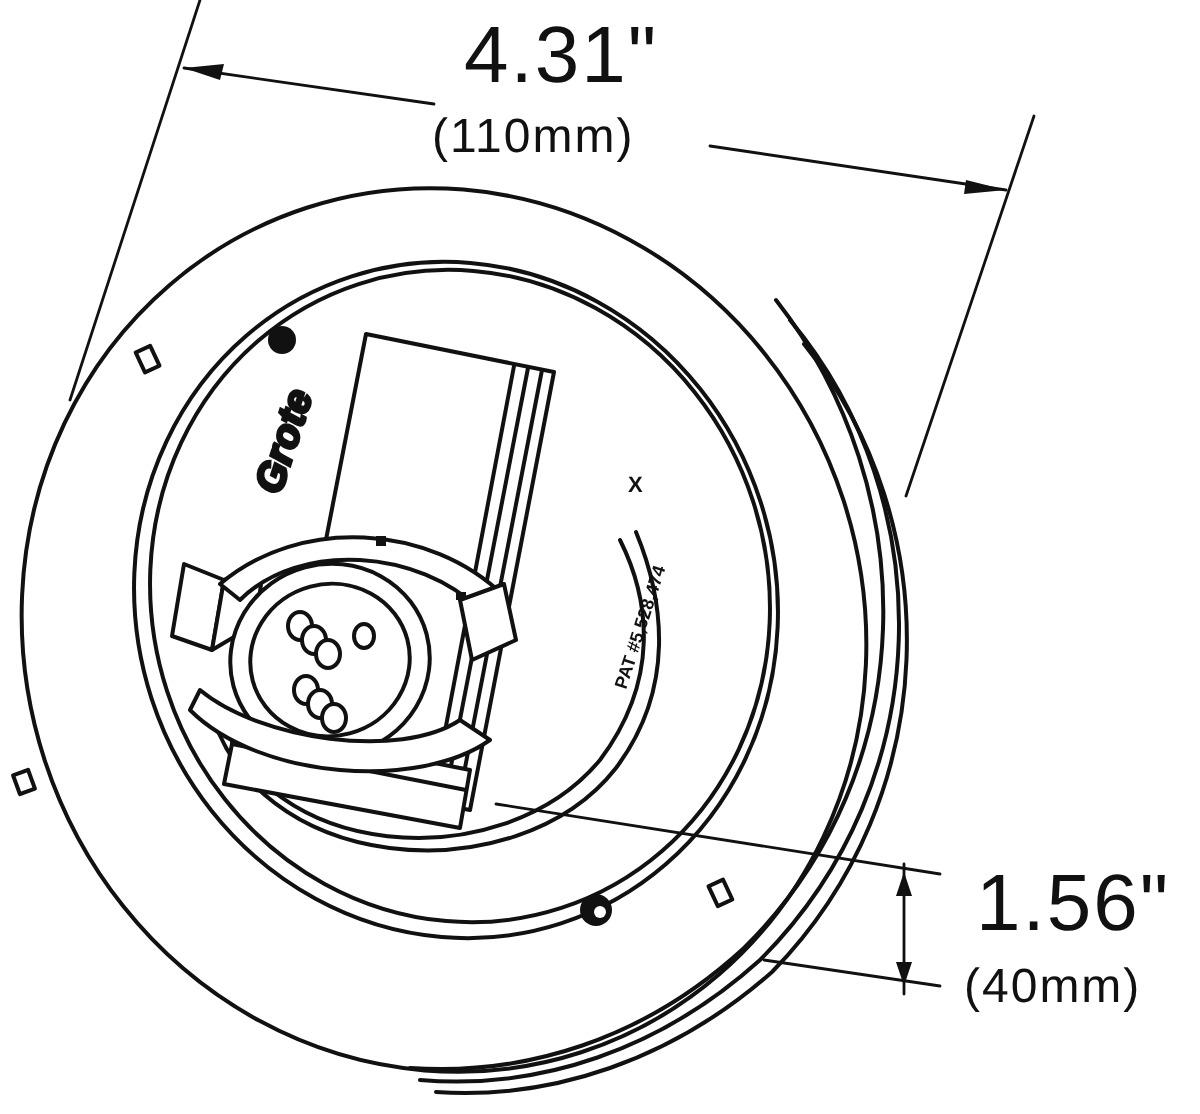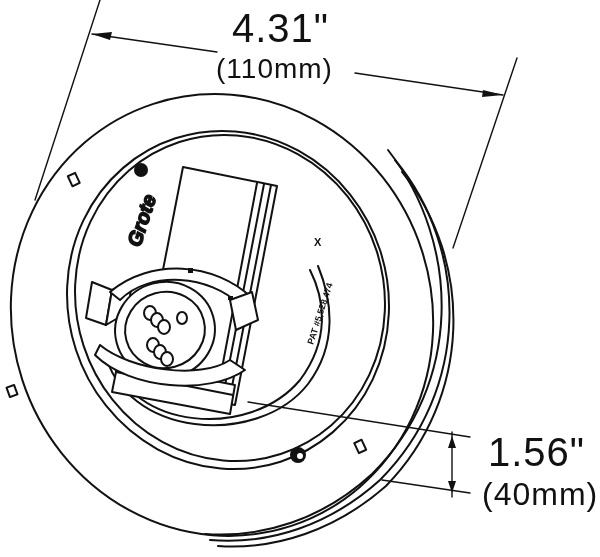--- a/index.html
+++ b/index.html
@@ -5,23 +5,23 @@
   html, body { margin: 0; padding: 0; background: #ffffff; }
   body { width: 600px; height: 557px; overflow: hidden; position: relative;
          font-family: "Liberation Sans", sans-serif; }
   #drawing { position: absolute; left: 0; top: 0; width: 600px; height: 557px; }
   .stroke { fill: none; stroke: #111111; stroke-width: 2; stroke-linecap: round; stroke-linejoin: round; }
   .thin { fill: none; stroke: #111111; stroke-width: 1.4; stroke-linecap: round; }
   .fillw { fill: #ffffff; stroke: #111111; stroke-width: 2; stroke-linejoin: round; }
   .dim-text { font-family: "Liberation Sans", sans-serif; fill: #111111; }
   .label { position: absolute; color: #111111; font-family: "Liberation Sans", sans-serif; white-space: nowrap; }
   #dim-width-value { left: 232px; top: 8px; font-size: 40px; line-height: 40px; letter-spacing: 1px; }
-  #dim-width-metric { left: 216px; top: 56px; font-size: 28px; line-height: 26px; letter-spacing: 1px; }
+  #dim-width-metric { left: 216px; top: 56px; font-size: 24px; line-height: 26px; letter-spacing: 1px; }
   #dim-depth-value { left: 488px; top: 432px; font-size: 40px; line-height: 40px; letter-spacing: 1px; }
-  #dim-depth-metric { left: 482px; top: 481px; font-size: 32px; line-height: 26px; letter-spacing: 1px; }
+  #dim-depth-metric { left: 482px; top: 481px; font-size: 24px; line-height: 26px; letter-spacing: 1px; }
 </style>
 </head>
 <body>
 
 <svg id="drawing" viewBox="0 0 600 557" xmlns="http://www.w3.org/2000/svg">
 
   <g>
     <line class="thin" x1="100" y1="0" x2="35" y2="200"></line>
     <line class="thin" x1="517" y1="58" x2="453" y2="248"></line>
     <line class="thin" x1="92" y1="34" x2="217" y2="52"></line>

